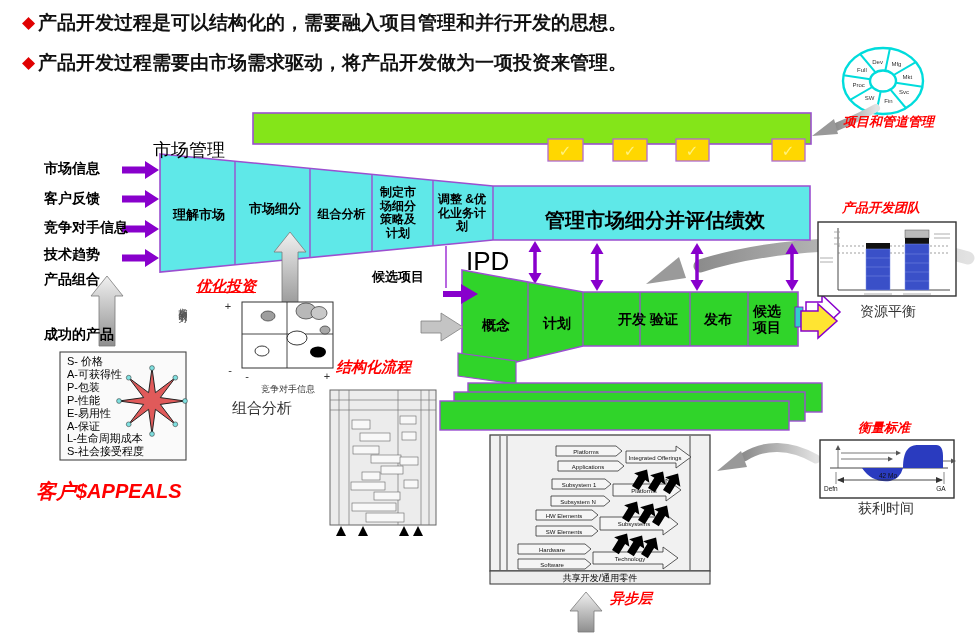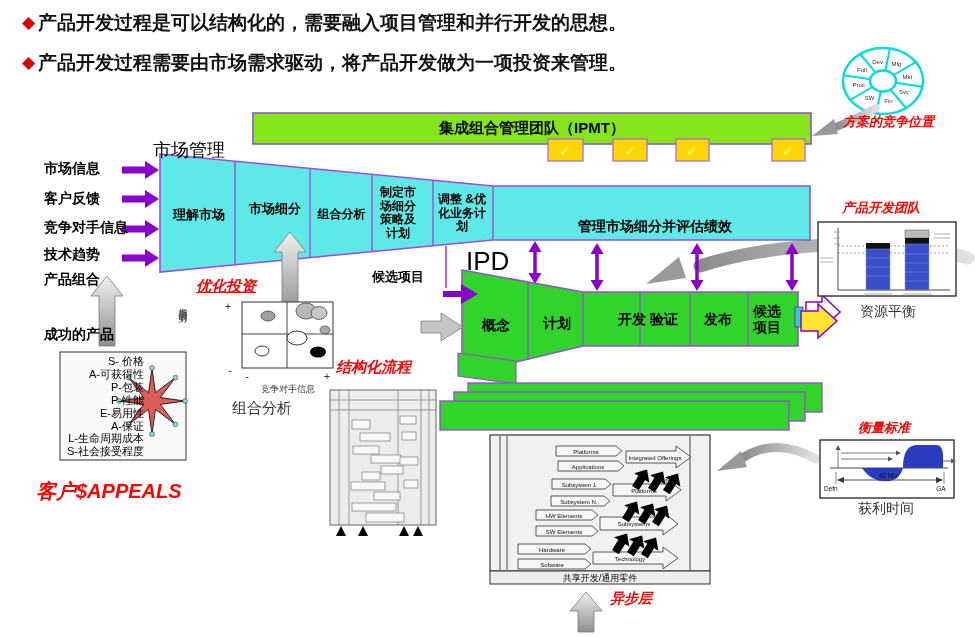--- a/index.html
+++ b/index.html
@@ -12,21 +12,21 @@
   .red{color:#f00;font-style:italic;font-weight:bold;}
   .bullet{position:absolute;left:22px;font-size:19px;font-weight:bold;color:#111;}
   .bullet .diam{color:#e00000;font-size:17px;margin-right:3px;vertical-align:1px;}
   .stage{position:absolute;font-weight:bold;font-size:13px;text-align:center;color:#000;}
   .gstage{position:absolute;font-weight:bold;font-size:14px;text-align:center;color:#000;}
   .inp{position:absolute;left:44px;font-weight:bold;font-size:14px;color:#000;}
   .tiny{font-size:9px;color:#333;}
   .cap{font-size:14px;color:#333;}
   .vert{writing-mode:vertical-rl;letter-spacing:1px;}
   ul.appeals{position:absolute;left:67px;top:355px;margin:0;padding:0;list-style:none;
-             font-size:11px;line-height:12.9px;color:#000;text-align:right;}
+             font-size:11px;line-height:12.9px;color:#000;}
 </style>
 </head>
 <body>
 
 <div id="canvas">
 
 <svg id="shapes" width="975" height="637" viewBox="0 0 975 637">
   <defs>
     <linearGradient id="vGrayUp" x1="0" y1="0" x2="0" y2="1">
       <stop offset="0" stop-color="#F0F0F0"></stop>
@@ -376,36 +376,35 @@
 <div class="inp" style="top:219px">竞争对手信息</div>
 <div class="inp" style="top:246px">技术趋势</div>
 <div class="inp" style="top:271px">产品组合</div>
 <div class="inp" style="top:326px">成功的产品</div>
 
 <div class="stage" style="left:163px;top:206px;width:72px;">理解市场</div>
 <div class="stage" style="left:239px;top:200px;width:72px;">市场细分</div>
 <div class="stage" style="left:311px;top:206px;width:61px;font-size:12px;">组合分析</div>
 <div class="stage wrap" style="left:376px;top:186px;width:44px;font-size:12px;line-height:13.5px;">制定市场细分策略及计划</div>
 <div class="stage wrap" style="left:434px;top:193px;width:56px;font-size:12px;line-height:13.5px;">调整 &amp;优化业务计划</div>
-<div class="stage" style="left:510px;top:218px;width:290px;font-size:14px;">管理市场细分并评估绩效</div>
-
-<div class="stage" style="left:302px;top:119px;width:460px;font-size:15px;">集成组合管理团队（IPMT）</div>
+<div class="stage" style="left:510px;top:207px;width:290px;font-size:20px;">管理市场细分并评估绩效</div>
+
 
 <div class="lbl" style="left:466px;top:246px;font-size:26px;">IPD</div>
 <div class="lbl" style="left:372px;top:268px;font-size:13px;font-weight:bold;">候选项目</div>
 <div class="lbl red" style="left:196px;top:277px;font-size:15px;text-decoration:underline;">优化投资</div>
 
 <div class="gstage" style="left:470px;top:317px;width:52px;">概念</div>
 <div class="gstage" style="left:533px;top:315px;width:48px;">计划</div>
 <div class="gstage" style="left:608px;top:311px;width:48px;">开发</div>
 <div class="gstage" style="left:640px;top:311px;width:48px;">验证</div>
 <div class="gstage" style="left:692px;top:311px;width:52px;">发布</div>
 <div class="gstage wrap" style="left:751px;top:303px;width:32px;line-height:16px;">候选项目</div>
 
-<div class="lbl red" style="left:843px;top:113px;font-size:13px;">方案的竞争位置</div>
+<div class="lbl red" style="left:843px;top:113px;font-size:13px;">项目和管道管理</div>
 <div class="lbl red ctr" style="left:820px;top:199px;width:122px;font-size:13px;">产品开发团队</div>
 <div class="lbl cap ctr" style="left:838px;top:303px;width:100px;">资源平衡</div>
 
 <div class="lbl red" style="left:336px;top:358px;font-size:15px;">结构化流程</div>
 
 <div class="lbl tiny vert" style="left:176px;top:300px;height:96px;color:#555;">市场划分的吸引力</div>
 <div class="lbl tiny ctr" style="left:232px;top:383px;width:112px;">竞争对手信息</div>
 <div class="lbl ctr" style="left:222px;top:399px;width:80px;font-size:15px;color:#333;">组合分析</div>
 
 <ul class="appeals">

